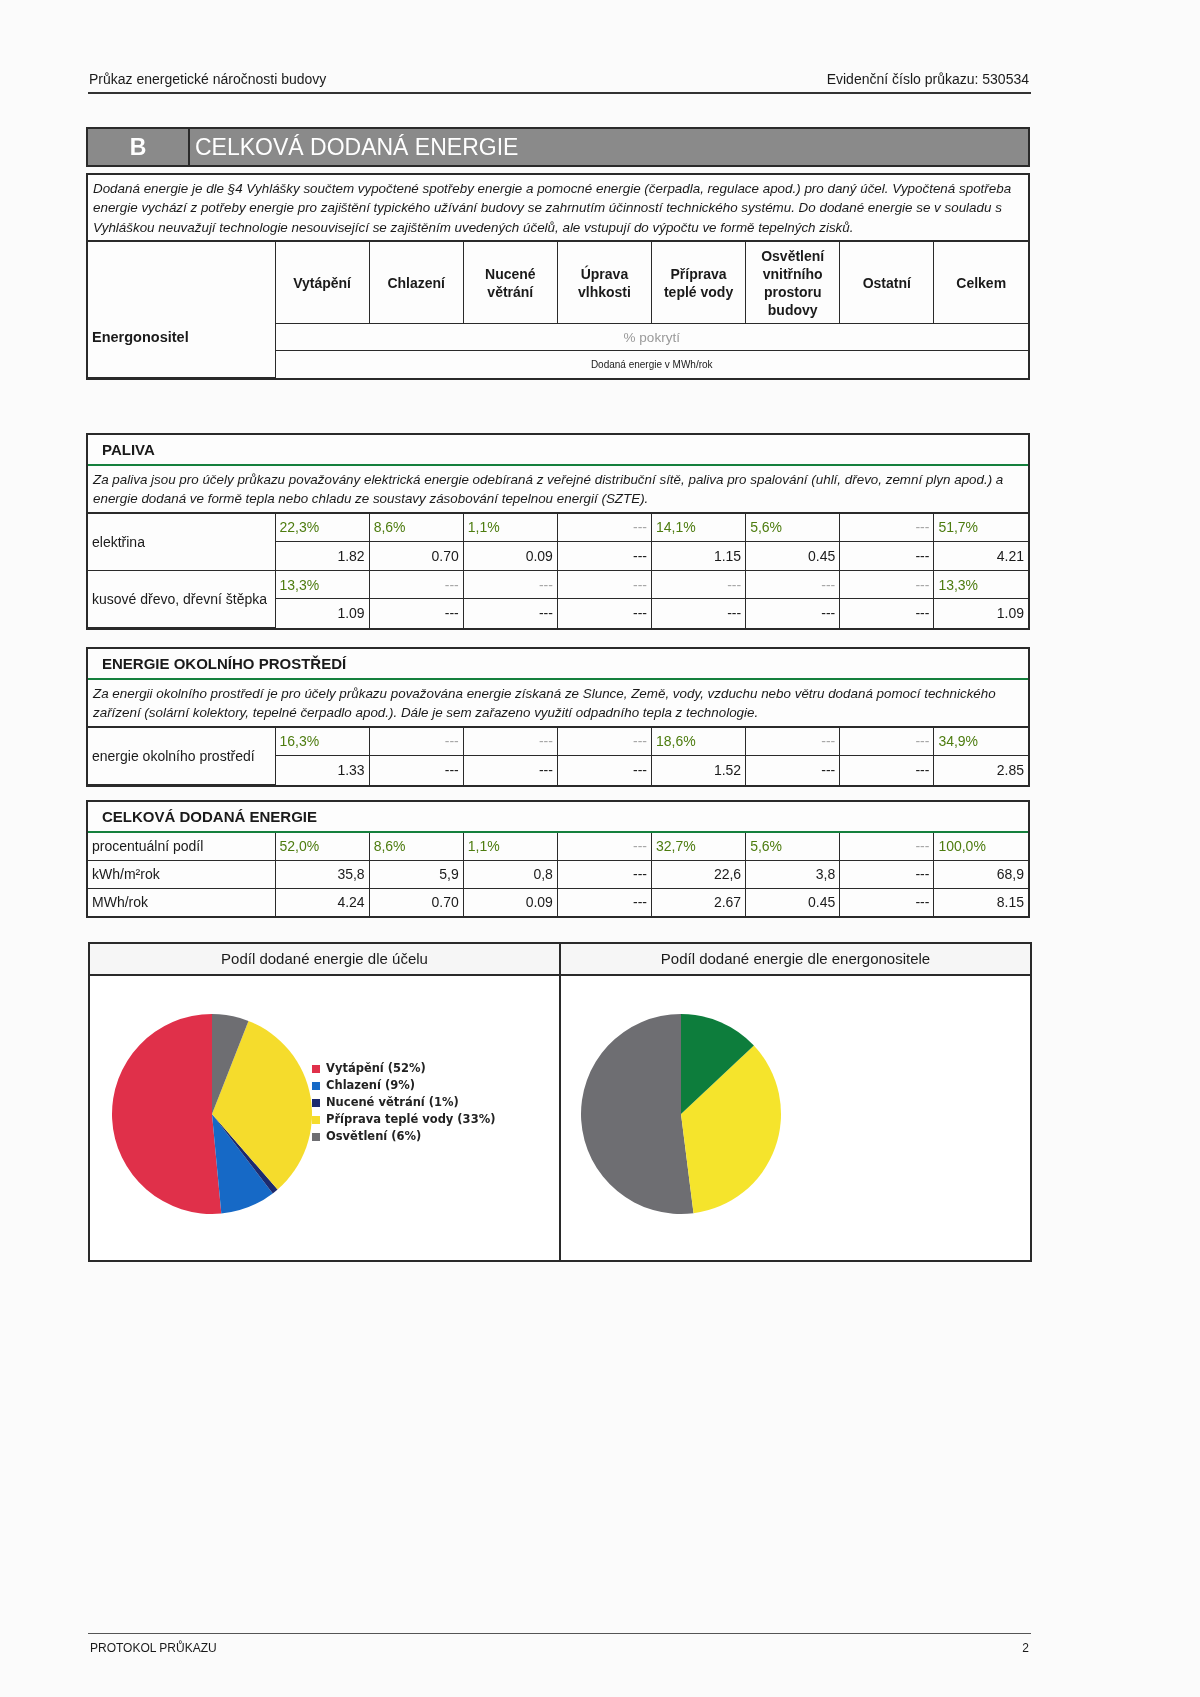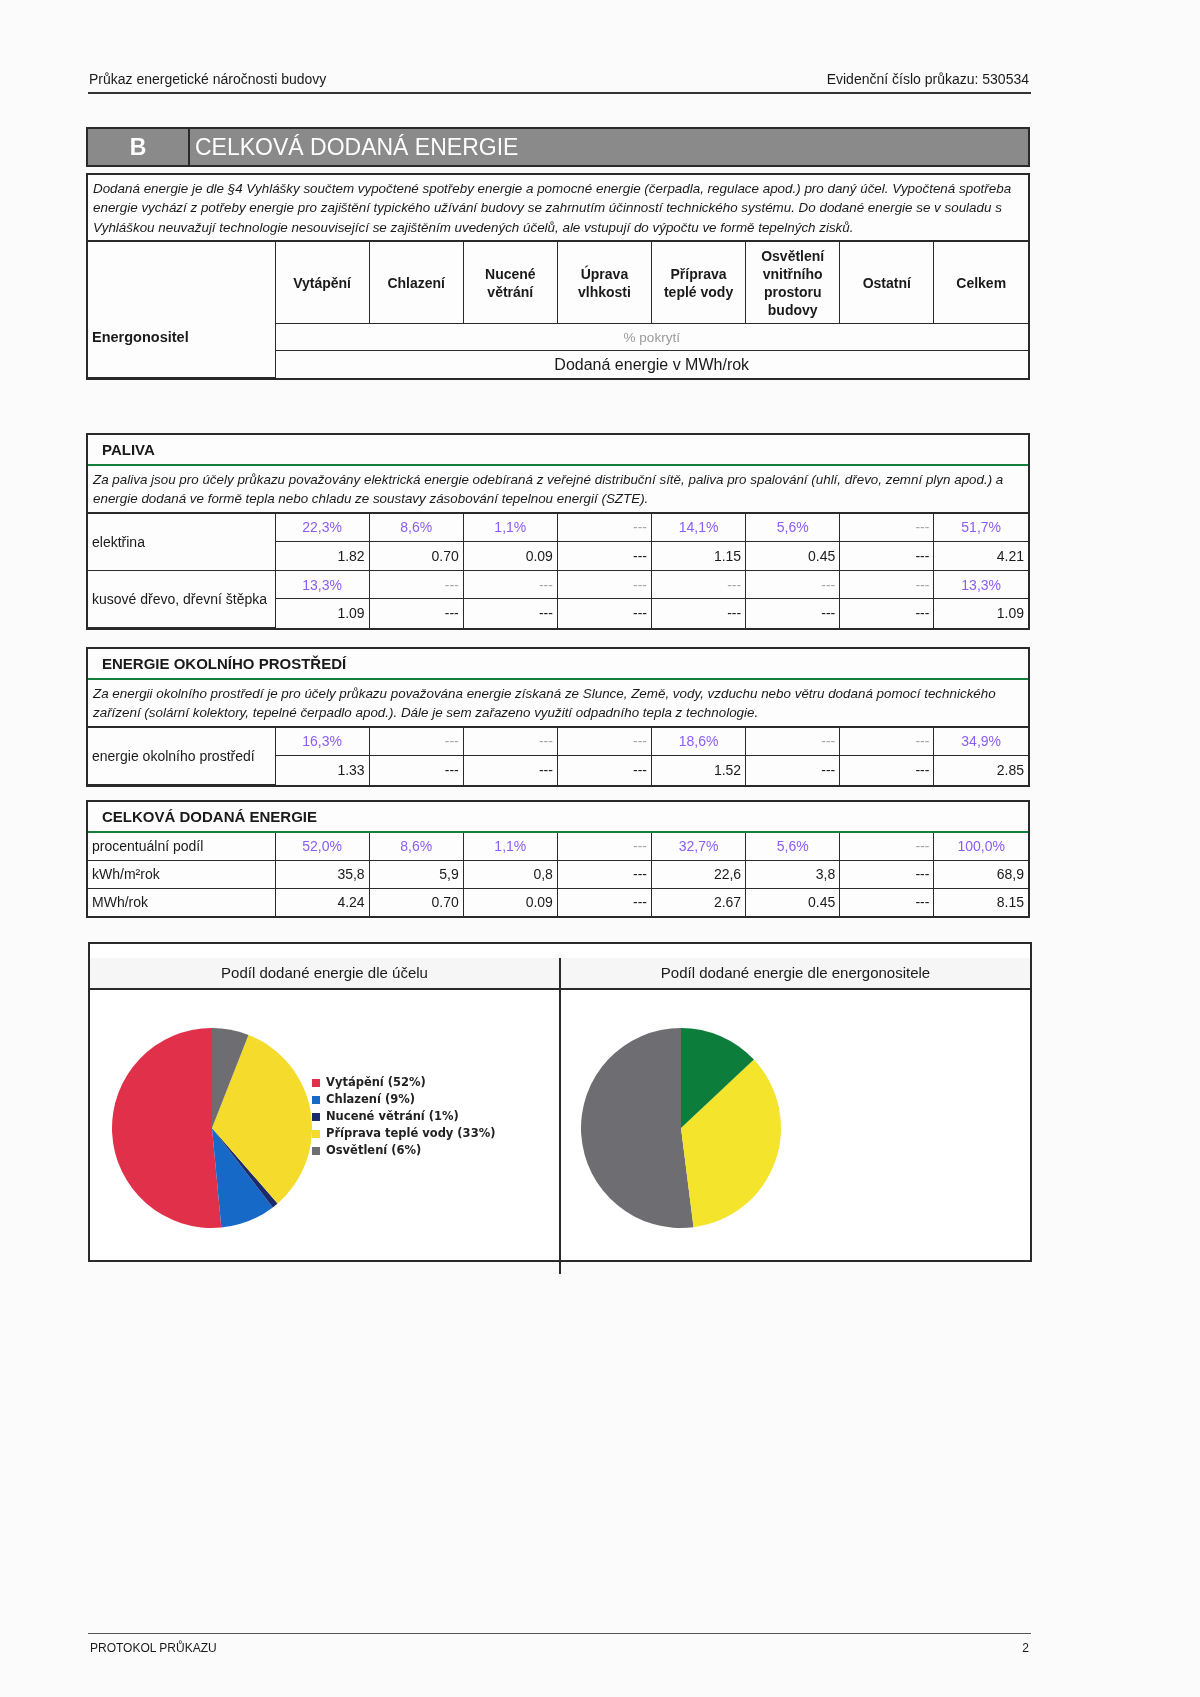--- a/index.html
+++ b/index.html
@@ -42,33 +42,33 @@
     border: 1.5px solid #2a2a2a; font-size: 14px; padding: 0 4px;
     box-sizing: border-box;
   }
   table.grid tr:first-child td { border-top: none; }
   table.grid td:first-child { border-left: none; }
   table.grid td:last-child { border-right: none; }
   table.grid tr:last-child td { border-bottom: none; }
   .col-label { width: 187px; }
   .hdr-cell { text-align: center; font-weight: bold; font-size: 14.5px; line-height: 18px; }
   .num { text-align: right; font-size: 15px; }
-  .pct { text-align: center; color: #8b5cf6; font-size: 14.5px; margin-left: 30px; }
+  .pct { text-align: left; color: #4d7c0f; font-size: 14.5px; margin-left: 30px; }
   .dash { text-align: right; color: #222; font-size: 12px; }
   .dash-light { text-align: right; color: #a8a8a8; font-size: 11px; }
   .section-title {
     font-weight: bold; font-size: 15px; padding: 6px 14px; border-bottom: 2px solid #15803d;
   }
   .label-cell { font-size: 14.5px; line-height: 20px; }
 
   .charts {
     position: absolute; left: 88px; top: 942px; width: 944px; height: 320px;
     border: 2px solid #2a2a2a; box-sizing: border-box; display: flex; background: #fff;
   }
-  .chart-panel { position: relative; width: 50%; height: 100%; margin-top: 14px; }
+  .chart-panel { position: relative; width: 50%; height: 100%; }
   .chart-panel + .chart-panel { border-left: 2px solid #2a2a2a; }
   .chart-title {
     height: 30px; border-bottom: 2px solid #2a2a2a; text-align: center; font-size: 15px;
     line-height: 30px; background: #f6f6f6;
   }
   .legend {
     position: absolute; font-family: "DejaVu Sans", sans-serif; font-weight: bold;
     font-size: 11.5px; line-height: 17px; color: #222;
   }
   .legend-item { display: flex; align-items: flex-start; }
@@ -118,21 +118,21 @@
       <td class="hdr-cell">Úprava vlhkosti</td>
       <td class="hdr-cell">Příprava teplé vody</td>
       <td class="hdr-cell">Osvětlení vnitřního prostoru budovy</td>
       <td class="hdr-cell">Ostatní</td>
       <td class="hdr-cell">Celkem</td>
     </tr>
     <tr style="height:27px;">
       <td colspan="8" style="text-align:center; color:#9a9a9a; font-size:13.5px;">% pokrytí</td>
     </tr>
     <tr style="height:27px;">
-      <td colspan="8" style="text-align:center; font-size:16px;">Dodaná energie v MWh/rok</td>
+      <td colspan="8" style="text-align:center; font-size:10px;">Dodaná energie v MWh/rok</td>
     </tr>
   </tbody>
     </table>
 </div>
 
 <div class="box" style="top:433px;">
   <div class="section-title">PALIVA</div>
   <div class="intro-text">Za paliva jsou pro účely průkazu považovány elektrická energie odebíraná z veřejné distribuční sítě, paliva pro spalování (uhlí, dřevo, zemní plyn apod.) a energie dodaná ve formě tepla nebo chladu ze soustavy zásobování tepelnou energií (SZTE).</div>
   <table class="grid">
     <colgroup>

